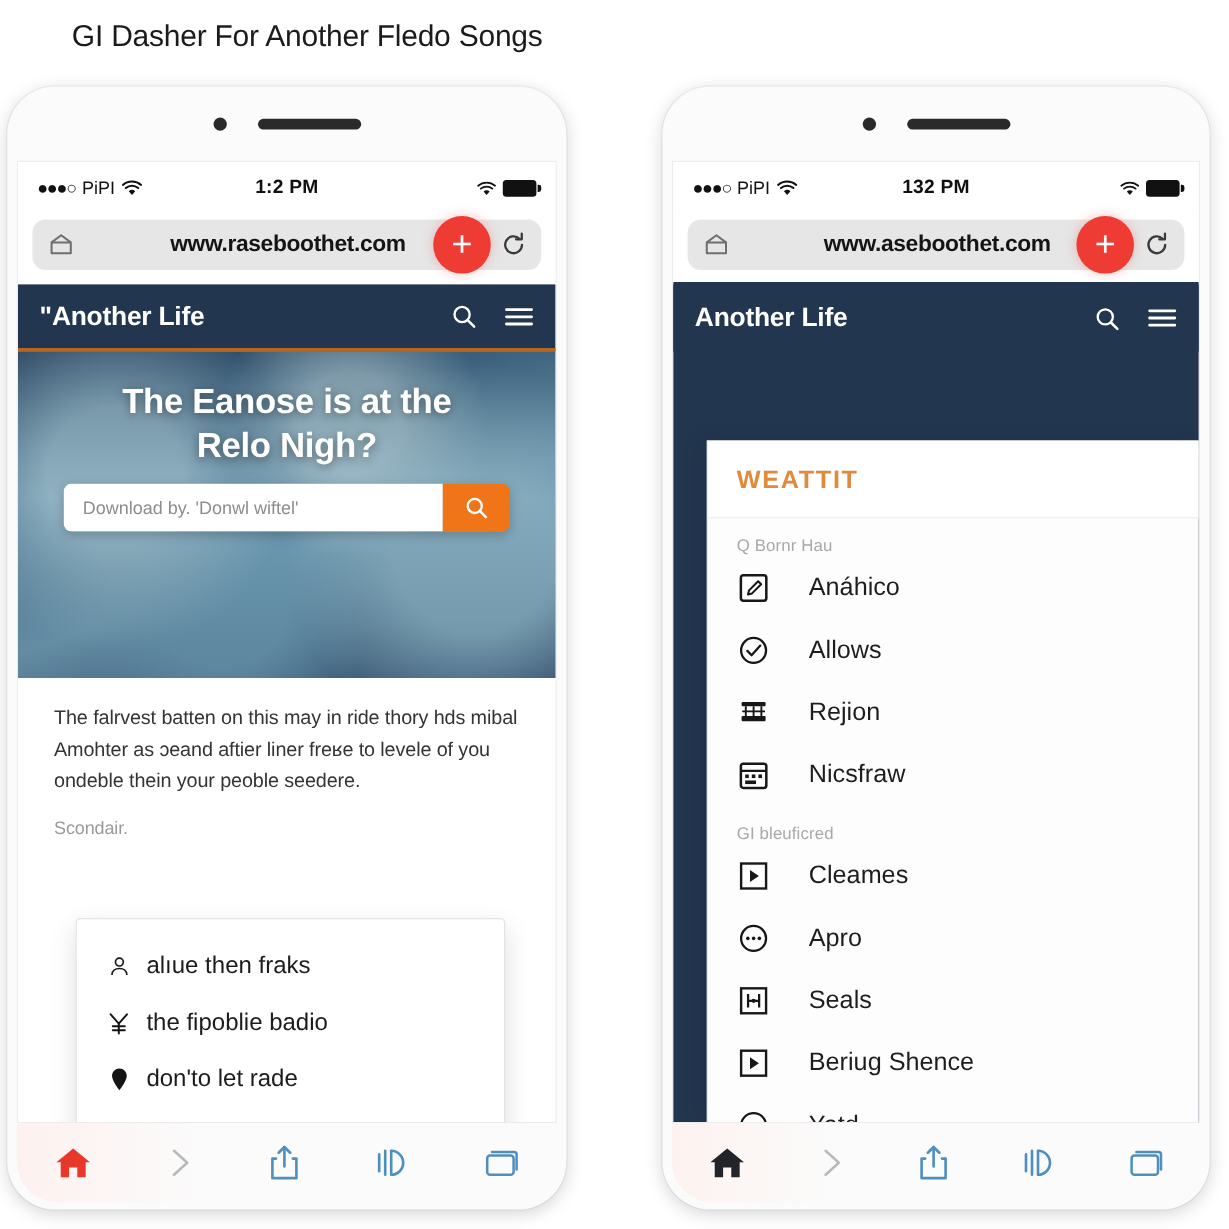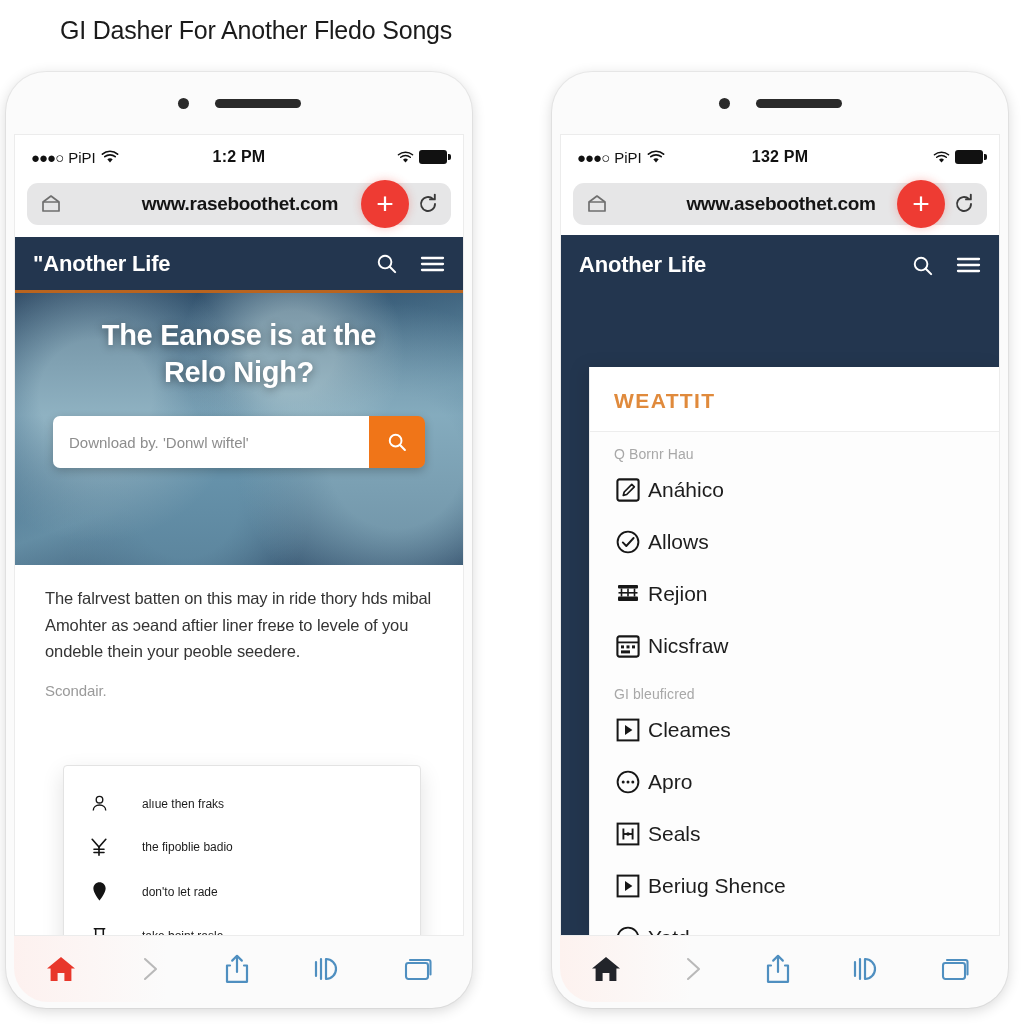--- a/index.html
+++ b/index.html
@@ -114,21 +114,21 @@
     content: ""; position: absolute; inset: 0;
     background: linear-gradient(180deg, rgba(25,45,70,.42) 0%, rgba(25,45,70,.18) 45%, rgba(25,45,70,.34) 100%);
   }
   .hero-inner { position: relative; z-index: 2; padding: 24px 26px 0; text-align: center; }
   .hero-title {
     color: #fff; font-size: 29px; font-weight: 700; line-height: 1.28;
     text-shadow: 0 2px 8px rgba(0,0,0,.40);
     letter-spacing: -.3px;
   }
   .hero-search {
-    margin: 25px 12px 0; display: flex; height: 52px;
+    margin: 12px 12px 0; display: flex; height: 40px;
     border-radius: 7px; overflow: hidden;
     box-shadow: 0 3px 10px rgba(0,0,0,.22);
   }
   .hero-search input {
     flex: 1; border: 0; outline: 0; background: #fff;
     padding: 0 16px; font-size: 15px; color: #4b4b4b;
     font-family: "Liberation Sans", sans-serif;
   }
   .hero-search input::placeholder { color: #8d8d8d; }
   .hero-search .sbtn {
@@ -146,22 +146,22 @@
 
   
   .popup {
     position: absolute; left: 48px; right: 42px; top: 630px;
     background: #fff; border: 1px solid #e3e3e3;
     border-radius: 4px;
     box-shadow: 0 8px 22px rgba(0,0,0,.12);
     padding: 16px 0 4px;
   }
   .popup-row {
-    display: flex; align-items: center; gap: 32px;
-    padding: 12px 24px; font-size: 12px; color: #1c1c1c;
+    display: flex; align-items: center; gap: 12px;
+    padding: 12px 24px; font-size: 20px; color: #1c1c1c;
   }
   .popup-row .gly { width: 22px; display: flex; justify-content: center; }
 
   
   .drawer {
     position: absolute; left: 28px; right: 0; top: 232px; bottom: 0;
     background: #fdfdfd;
     border-left: 1px solid #ececec;
     box-shadow: -5px 0 16px rgba(0,0,0,.10);
     z-index: 5; overflow: hidden;
@@ -170,21 +170,21 @@
     padding: 22px 24px 18px;
     border-bottom: 1px solid #ededed; background: #fff;
   }
   .drawer-brand {
     color: #e08a3c; font-size: 21px; font-weight: 700; letter-spacing: 1.4px;
   }
   .drawer-section {
     padding: 14px 24px 2px; font-size: 14px; color: #a8a8a8; letter-spacing: .1px;
   }
   .drawer-row {
-    display: flex; align-items: center; gap: 6px;
+    display: flex; align-items: center; gap: 32px;
     padding: 13px 24px; font-size: 21px; color: #1d1d1d;
   }
   .drawer-row .gly { width: 28px; display: flex; justify-content: center; }
 
   
   .toolbar {
     position: absolute; left: 8px; right: 8px; bottom: 6px; height: 66px;
     display: flex; align-items: center; justify-content: space-around;
     background: linear-gradient(90deg,#fdf1ef 0%, #fbfbfb 34%, #fbfbfb 100%);
     border-radius: 0 0 34px 34px;

